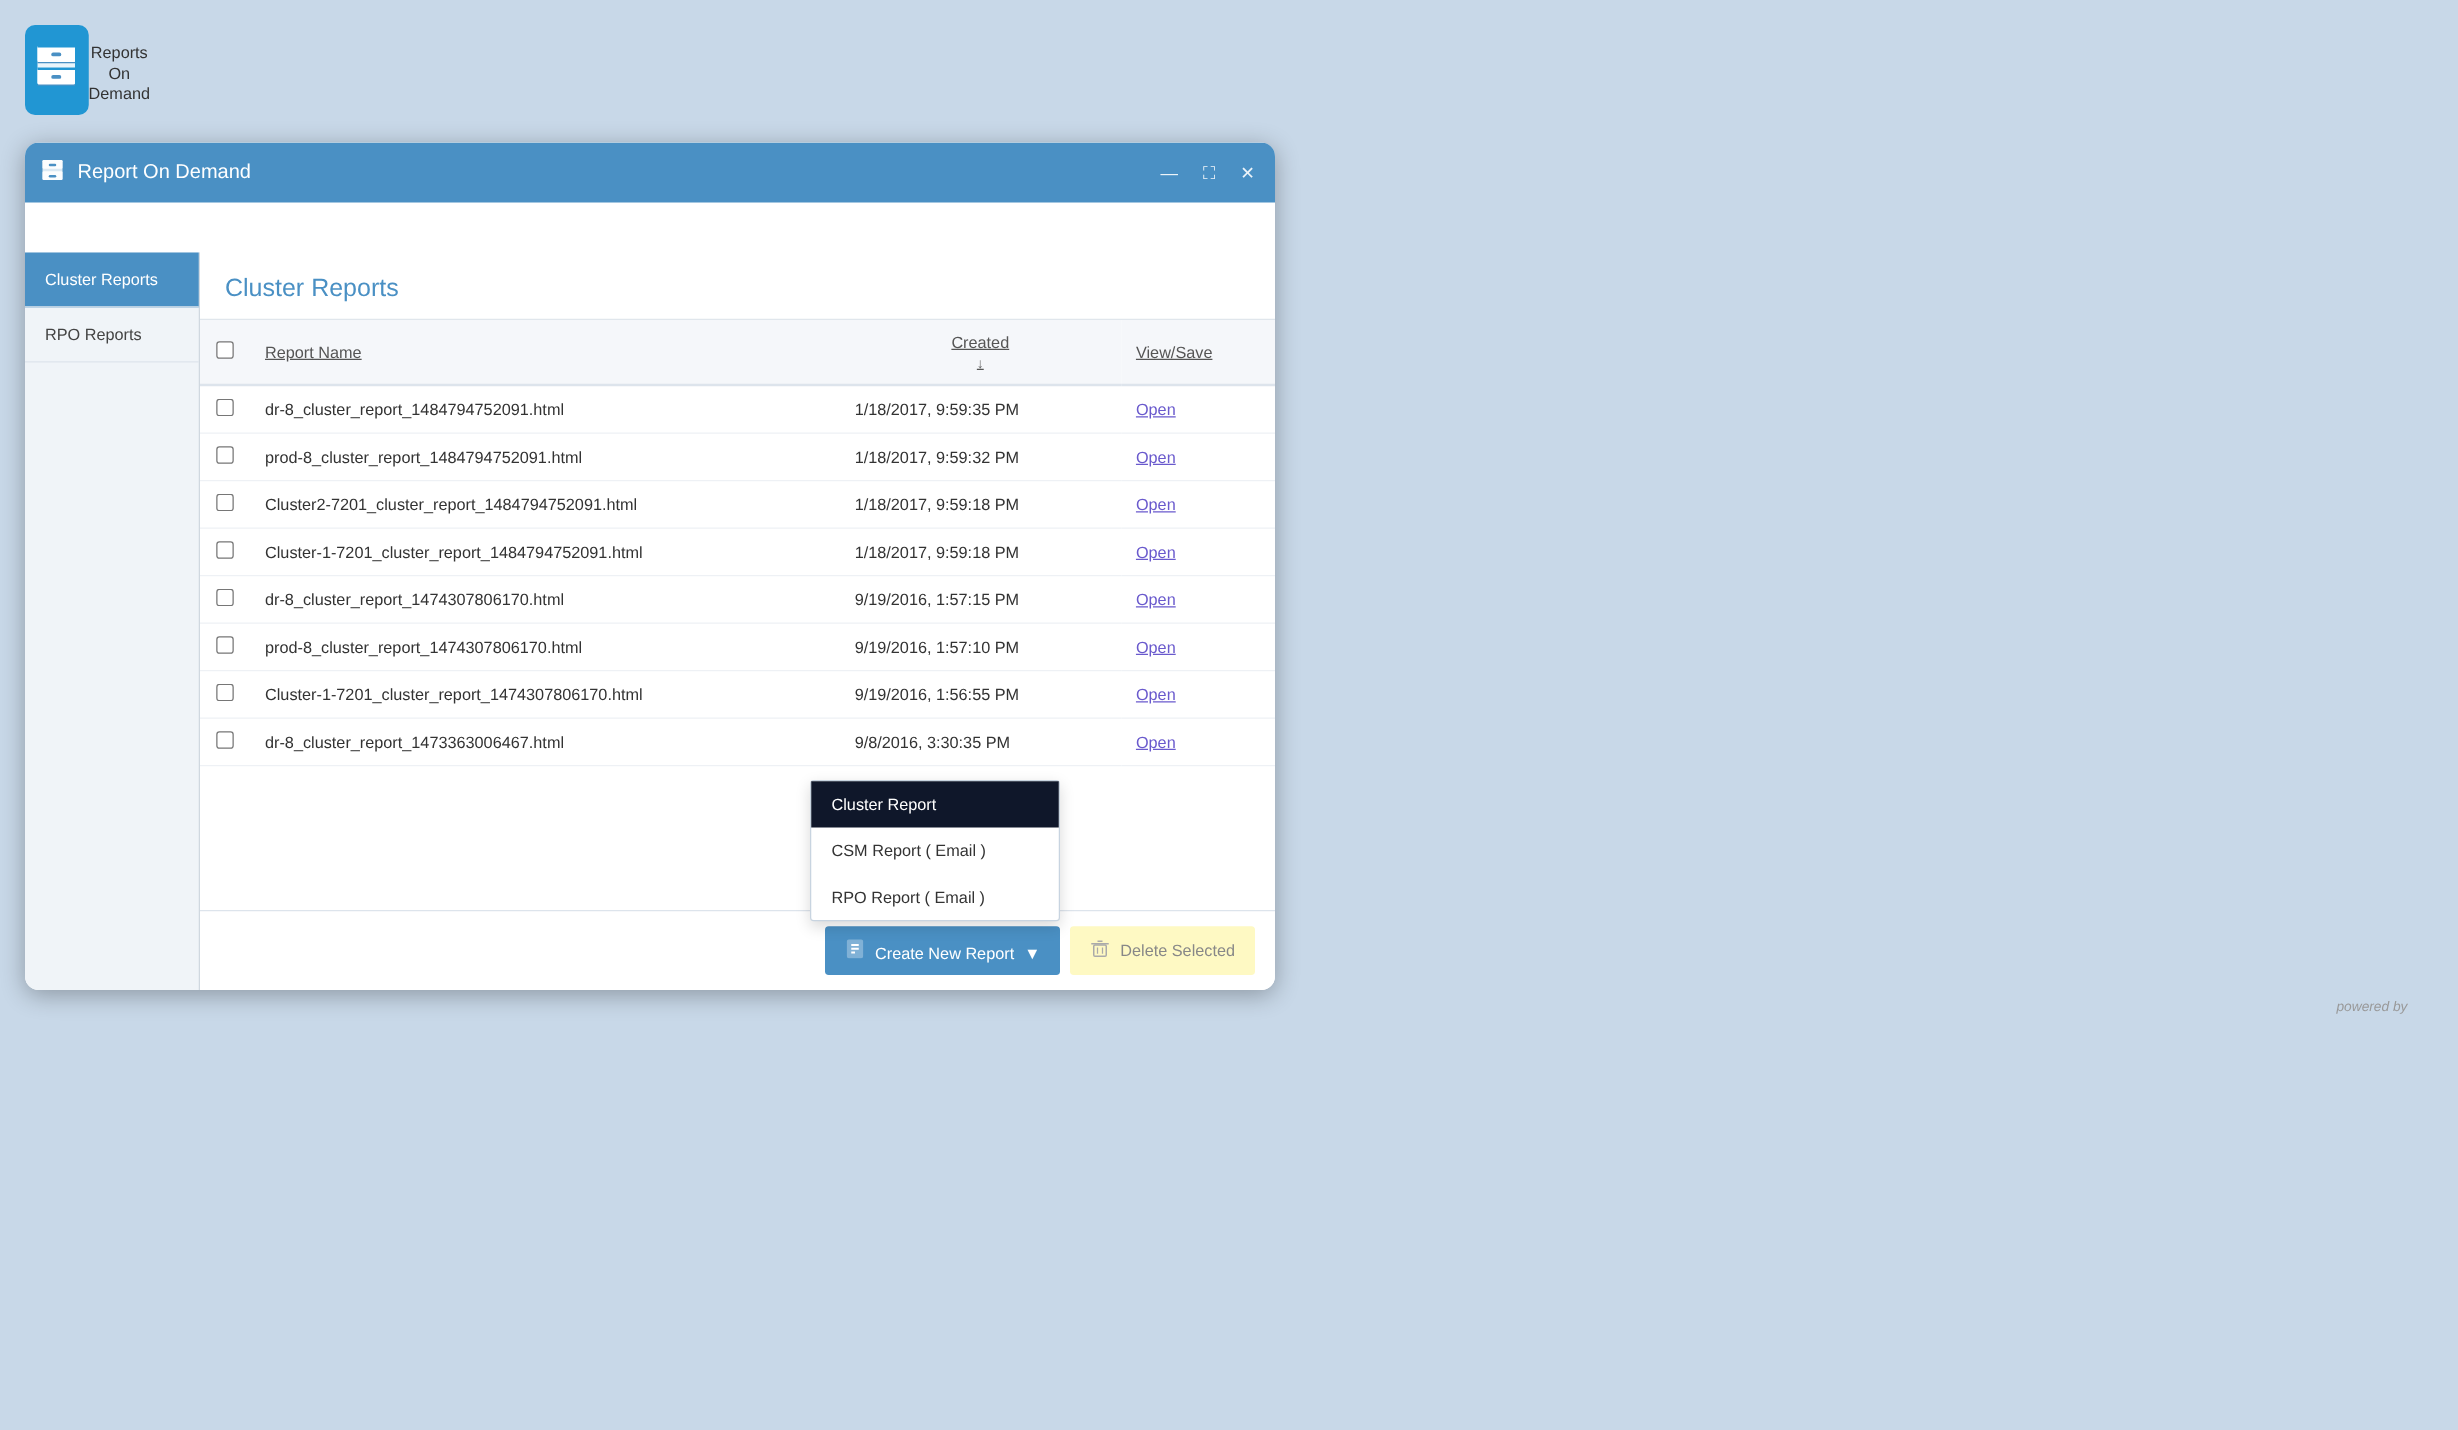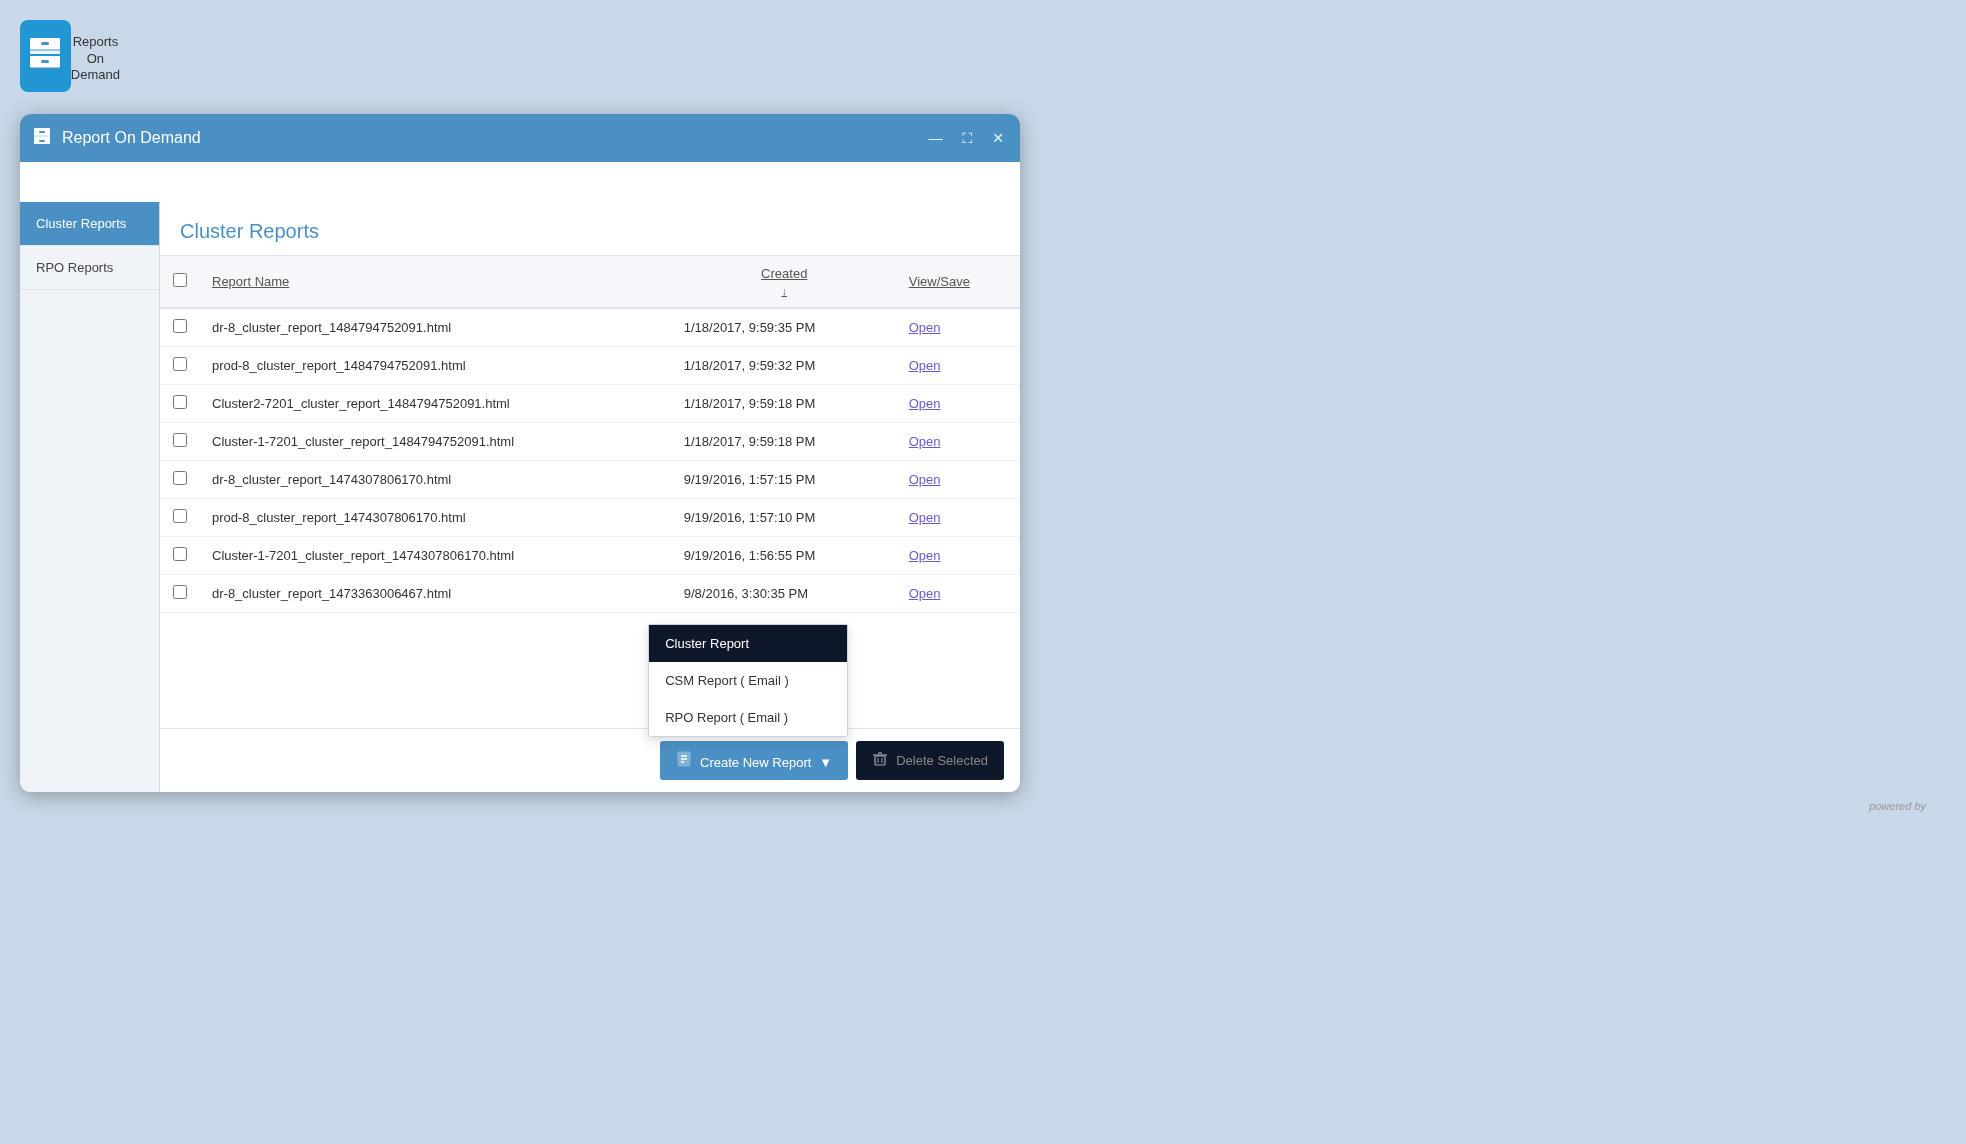--- a/index.html
+++ b/index.html
@@ -216,21 +216,21 @@
       font-size: 13px;
       border-radius: 3px;
       cursor: pointer;
       display: flex;
       align-items: flex-end;
       gap: 8px;
       font-family: inherit;
     }
 
     .btn-delete {
-      background: #0f172a;
+      background: #fef9c3;
       color: #888;
       border: none;
       padding: 10px 16px;
       font-size: 13px;
       border-radius: 3px;
       cursor: pointer;
       display: flex;
       align-items: center;
       gap: 8px;
       font-family: inherit;

